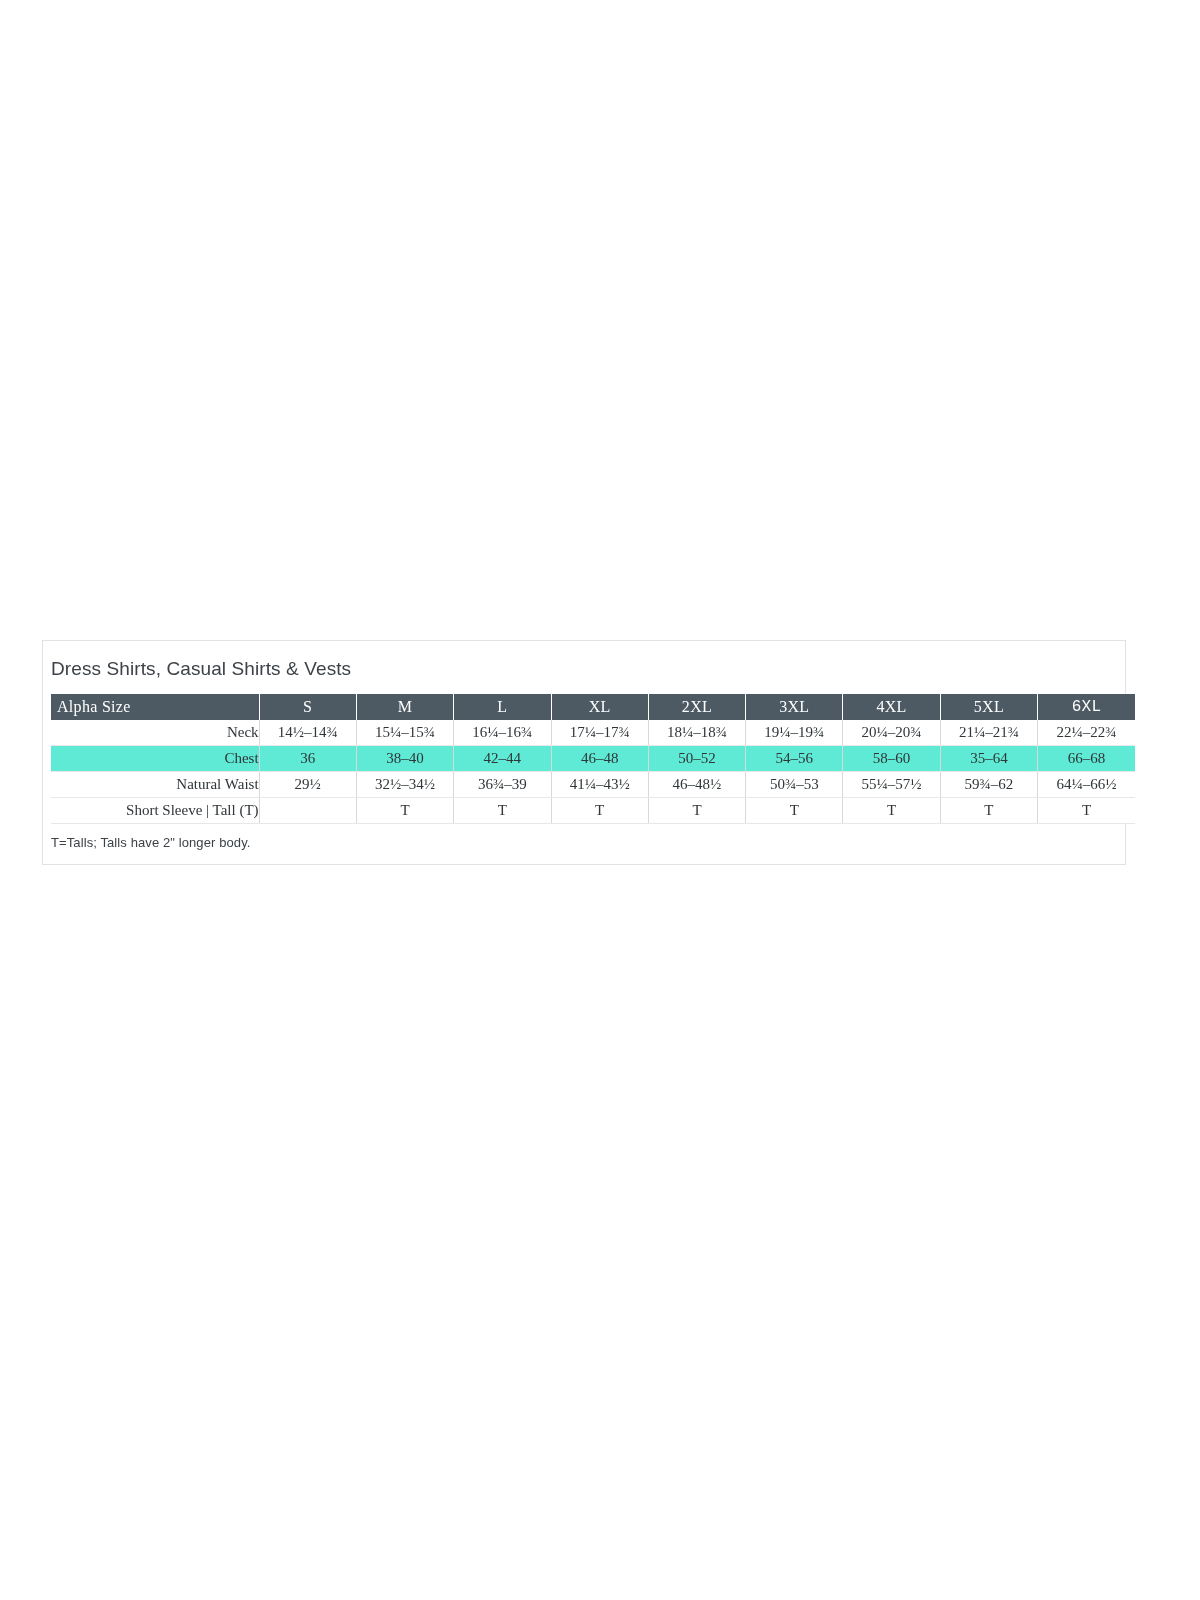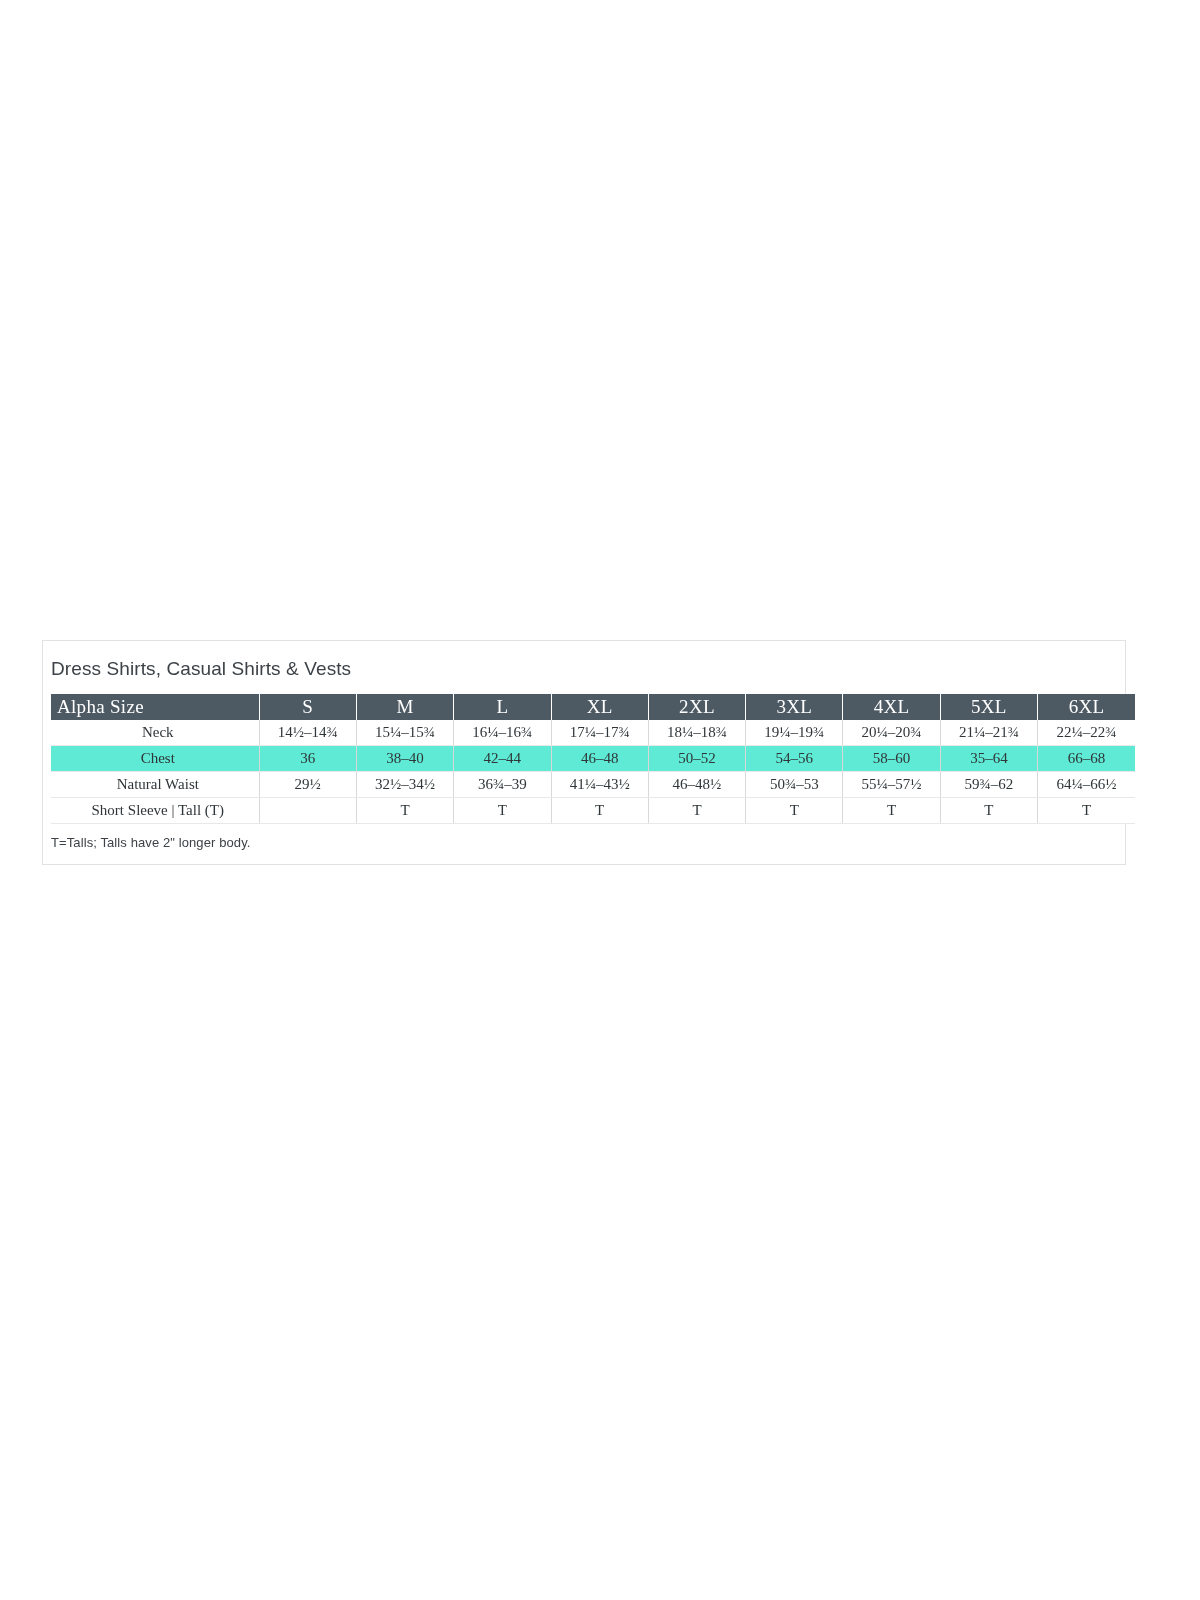--- a/index.html
+++ b/index.html
@@ -55,42 +55,43 @@
     font-size: 15px;
     font-weight: 400;
     text-align: center;
     vertical-align: middle;
     color: #2f3538;
   }
 
   table.size-table thead th {
     background: #4e5a63;
     color: #ffffff;
-    font-size: 19px;
+    font-size: 16px;
     font-family: "Liberation Serif", serif;
     letter-spacing: 0.3px;
     height: 26px;
   }
   table.size-table thead th.rowhead {
     text-align: left;
     padding-left: 6px;
   }
   table.size-table thead th:last-child {
     border-right: none;
+    font-family: Liberation Mono, monospace;
   }
 
   table.size-table tbody td {
     border-right: 1px solid #d8d8d8;
     border-bottom: 1px solid #e8e8e8;
   }
   table.size-table tbody td:last-child {
     border-right: none;
   }
   table.size-table tbody tr td.rowhead {
-    text-align: center;
+    text-align: right;
     padding-left: 6px;
     white-space: nowrap;
     margin-left: 24px;
   }
   table.size-table tbody tr.odd td {
     background: #5eead4;
   }
   table.size-table tbody tr.even td {
     background: #ffffff;
   }

